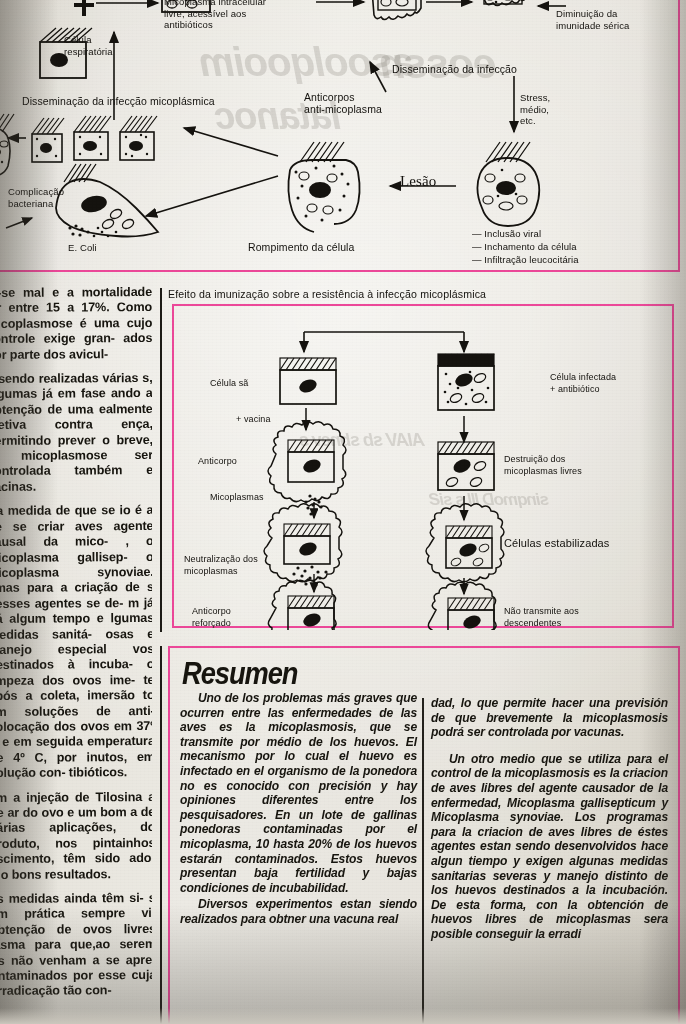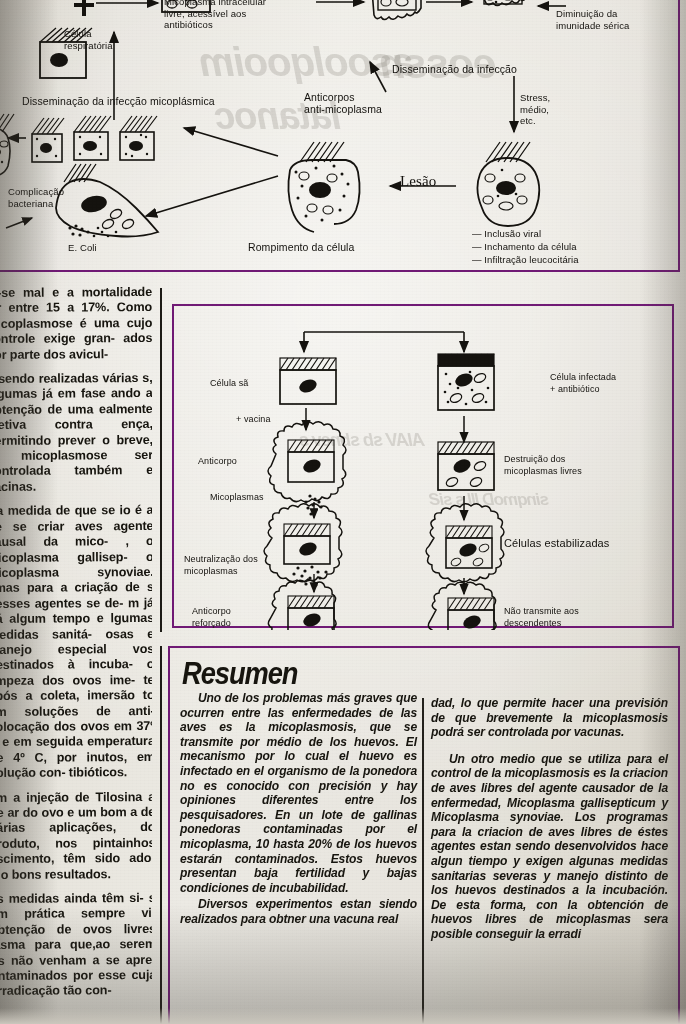--- a/index.html
+++ b/index.html
@@ -58,21 +58,21 @@
     letter-spacing: -1px;
     transform: scaleX(-1);
     pointer-events: none;
     white-space: nowrap;
     filter: blur(0.7px);
   }
 
   
   .panel {
     position: absolute;
-    border: 2px solid #701a75;
+    border: 2px solid #ec4899;
     background: rgba(255,255,255,0.035);
     box-sizing: border-box;
   }
 
   
   #diagram-top { left: -14px; top: -20px; width: 694px; height: 292px; border-top: none; border-left: none; }
 
   .dlabel {
     position: absolute;
     font-size: 9.5px;
@@ -352,21 +352,21 @@
           <circle cx="62" cy="70" r="1.3"></circle>
             <circle cx="70" cy="66" r="1.3"></circle>
             <circle cx="76" cy="70" r="1.3"></circle>
           <circle cx="66" cy="62" r="1.3"></circle>
             <circle cx="84" cy="66" r="1.3"></circle>
         </g>
       </g>
       <path d="M20,248 L46,238" stroke="#15130f" stroke-width="1.4" fill="none" marker-end="url(#ah)"></path>
     </svg>
 
-    <div class="dlabel" style="left:78px; top:48px;">Célula
+    <div class="dlabel" style="left:78px; top:54px;">Célula
 respiratória</div>
     <div class="dlabel" style="left:36px; top:116px; font-size:10.5px;">Disseminação da infecção micoplásmica</div>
     <div class="dlabel" style="left:22px; top:206px;">Complicação
 bacteriana</div>
     <div class="dlabel" style="left:82px; top:262px;">E. Coli</div>
     <div class="dlabel" style="left:262px; top:262px; font-size:10.5px;">Rompimento da célula</div>
     <div class="dlabel" style="left:318px; top:112px; font-size:10.5px;">Anticorpos
 anti-micoplasma</div>
     <div class="dlabel" style="left:406px; top:84px; font-size:10.5px;">Disseminação da infecção</div>
     <div class="dlabel" style="left:570px; top:28px;">Diminuição da
@@ -385,20 +385,21 @@
     <div class="col-inner skew-low">
       <p>m-se mal e a mortalidade iar entre 15 a 17%. Como  micoplasmose é uma cujo controle exige gran- ados por parte dos avicul-</p>
       <p>o sendo realizadas várias s, algumas já em fase ando a obtenção de uma ealmente efetiva contra ença, permitindo prever o breve, a micoplasmose ser controlada também e vacinas.</p>
       <p>tra medida de que se io é a de se criar aves  agente causal da mico- , o Micoplasma gallisep- o Micoplasma synoviae. amas para a criação de s desses agentes se de- m já há algum tempo e lgumas medidas sanitá- osas e manejo especial vos destinados à incuba- o limpeza dos ovos ime- te após a coleta, imersão to em soluções de anti- colocação dos ovos em  37º C e em seguida emperatura de 4º C, por inutos, em solução con- tibióticos.</p>
       <p>ém a injeção de Tilosina a de ar do ovo e um bom a de várias aplicações, do produto, nos pintainhos ascimento, têm sido ado- mo bons resultados.</p>
       <p>as medidas ainda têm si- s em prática sempre vi- obtenção de ovos livres lasma para que,ao serem os não venham a se apre- ontaminados por esse cuja erradicação tão con-</p>
     </div>
   </div>
   <div class="colrule" style="left:160px; top:288px; height:344px;"></div>
 
+  <div id="diagram-imm-title">Efeito da imunização sobre a resistência à infecção micoplásmica</div>
 
   <div class="panel" id="diagram-imm">
     <svg width="502" height="324" style="position:absolute; left:0; top:0;">
       <defs>
         <marker id="ah2" markerWidth="9" markerHeight="9" refX="7" refY="3.2" orient="auto">
           <path d="M0,0 L8,3.2 L0,6.4 z" fill="#15130f"></path>
         </marker>
       </defs>
 
       <path d="M130,26 L290,26" stroke="#15130f" stroke-width="1.6" fill="none"></path>

